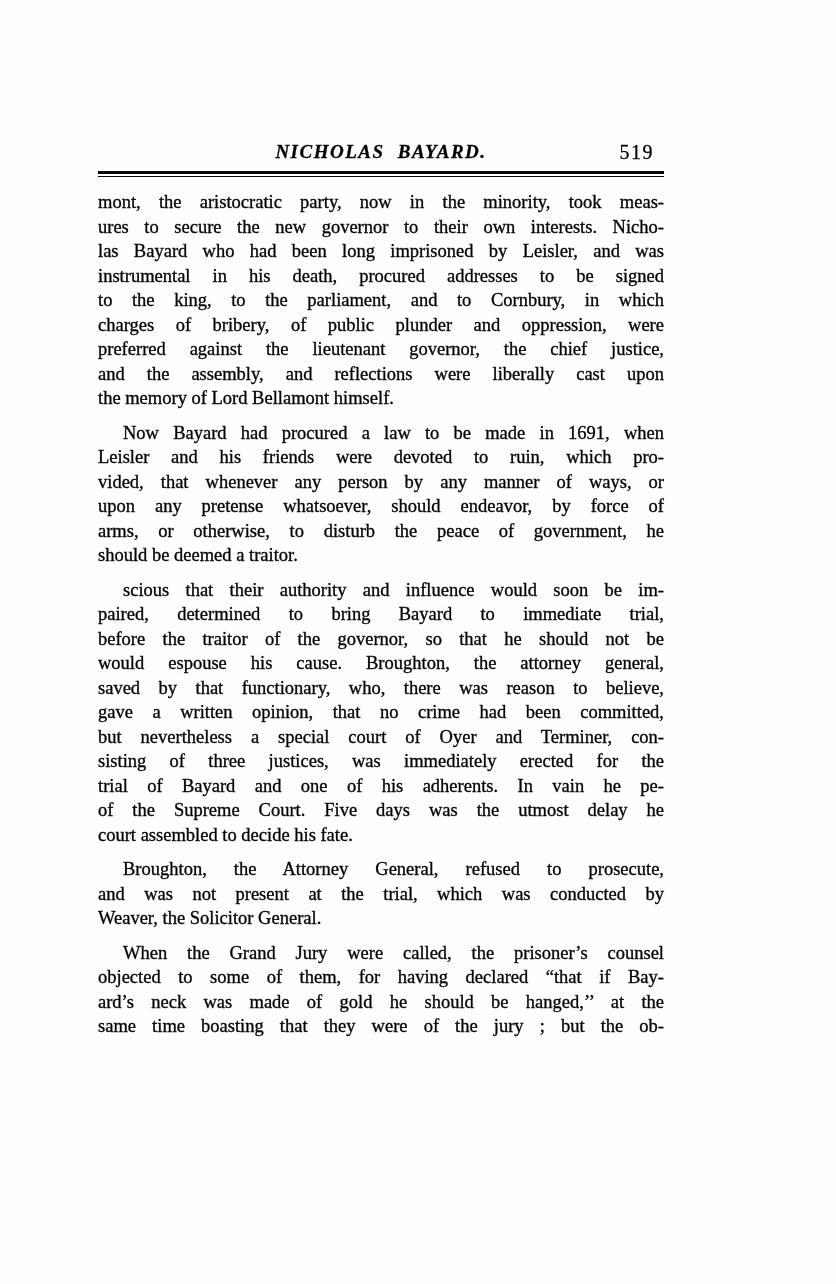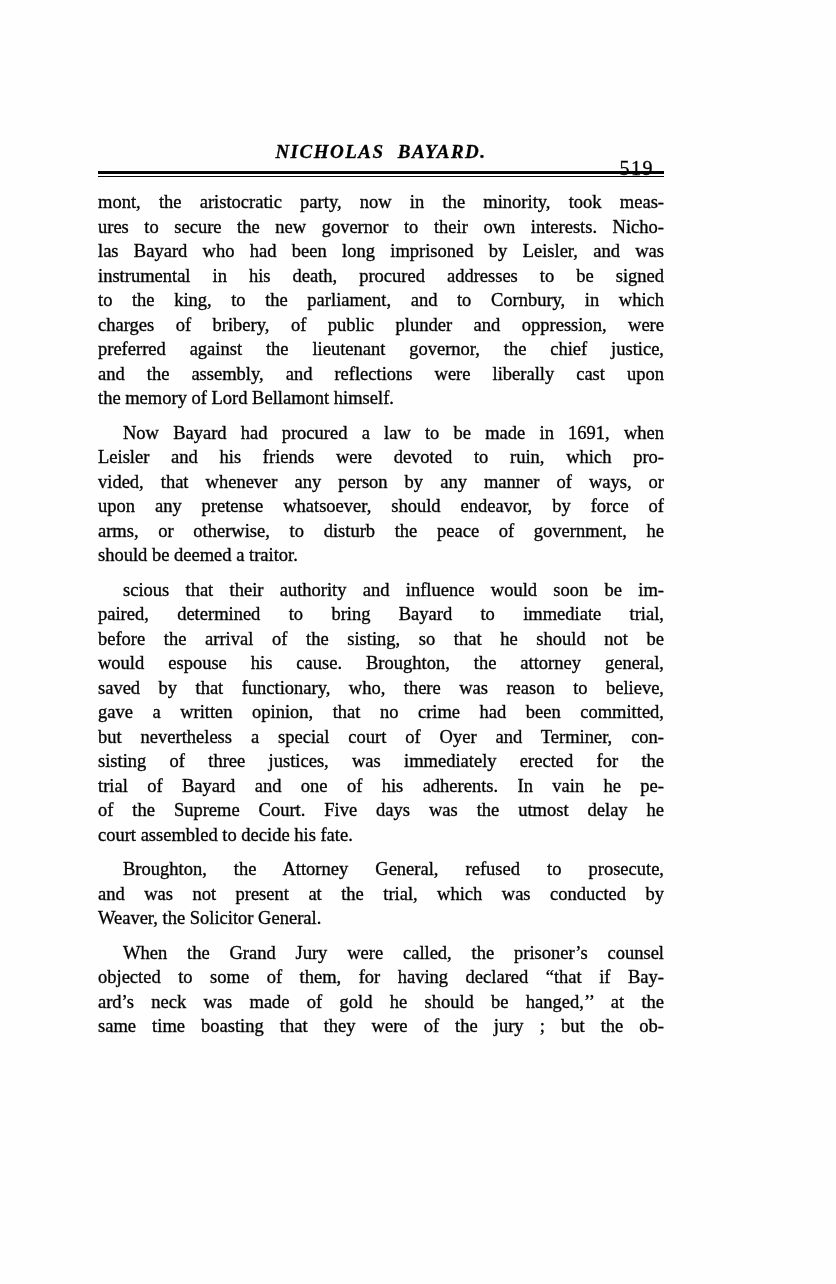--- a/index.html
+++ b/index.html
@@ -29,21 +29,21 @@
     text-align: center;
     font-style: italic;
     font-weight: bold;
     font-size: 19px;
     letter-spacing: 1.5px;
     word-spacing: 7px;
     -webkit-text-stroke: 0.3px #0d0d0d;
   }
   .page-number {
     position: absolute;
-    right: 10px; top: 16px;
+    right: 10px; top: 0;
     font-size: 20px;
     letter-spacing: 1.5px;
     font-style: normal;
     -webkit-text-stroke: 0.3px #0d0d0d;
   }
   .header-rule { margin-top: 5px; }
   .rule-thick { height: 3px; background: #050505; }
   .rule-thin  { height: 1px; background: #050505; margin-top: 2px; }
   .text-block {
     margin-top: 13px;
@@ -93,21 +93,21 @@
           <div class="line">Now Bayard had procured a law to be made in 1691, when</div>
           <div class="line">Leisler and his friends were devoted to ruin, which pro-</div>
           <div class="line">vided, that whenever any person by any manner of ways, or</div>
           <div class="line">upon any pretense whatsoever, should endeavor, by force of</div>
           <div class="line">arms, or otherwise, to disturb the peace of government, he</div>
           <div class="line last-line">should be deemed a traitor.</div>
         </div>
         <div class="para indent">
           <div class="line">scious that their authority and influence would soon be im-</div>
           <div class="line">paired, determined to bring Bayard to immediate trial,</div>
-          <div class="line">before the arrival of the sisting, so that he should not be</div>
+          <div class="line">before the traitor of the governor, so that he should not be</div>
           <div class="line">would espouse his cause. Broughton, the attorney general,</div>
           <div class="line">saved by that functionary, who, there was reason to believe,</div>
           <div class="line">gave a written opinion, that no crime had been committed,</div>
           <div class="line">but nevertheless a special court of Oyer and Terminer, con-</div>
           <div class="line">sisting of three justices, was immediately erected for the</div>
           <div class="line">trial of Bayard and one of his adherents. In vain he pe-</div>
           <div class="line">of the Supreme Court. Five days was the utmost delay he</div>
           <div class="line last-line">court assembled to decide his fate.</div>
         </div>
         <div class="para indent">

